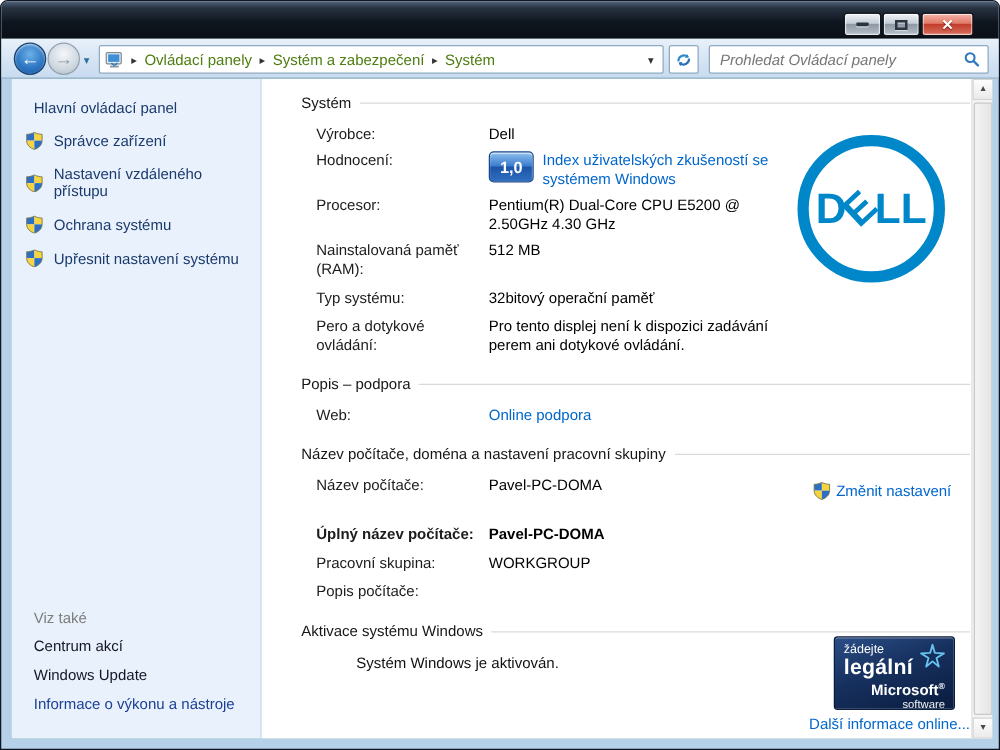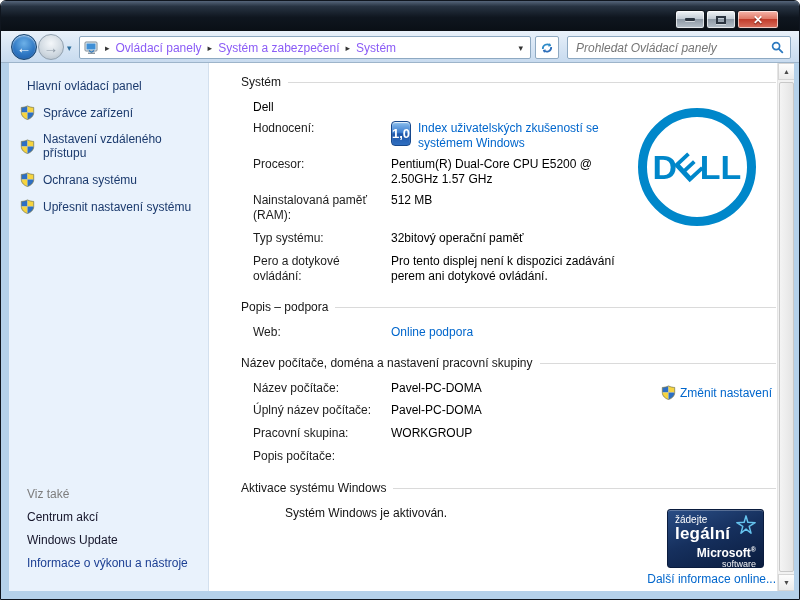--- a/index.html
+++ b/index.html
@@ -28,21 +28,21 @@
   .navcircle{ position:absolute; top:3px; width:26px; height:26px; border-radius:50%;
     display:flex; align-items:center; justify-content:center; cursor:pointer; }
   .back{ left:10px; background:radial-gradient(circle at 50% 35%,#6db1e8 0%,#2f78c4 55%,#1a55a0 100%);
     border:1px solid #16436f; box-shadow:inset 0 1px 2px rgba(255,255,255,.7); color:#fff; font-size:15px; font-weight:bold; }
   .fwd{ left:37px; background:radial-gradient(circle at 50% 35%,#f4f7fa 0%,#cfd8e0 60%,#aeb9c4 100%);
     border:1px solid #93a2b0; color:#8d99a5; font-size:15px; font-weight:bold; }
   .nav-chevron{ position:absolute; left:66px; top:12px; color:#2e6f9e; font-size:9px; cursor:pointer; }
   .crumbbar{ position:absolute; left:78px; top:5px; width:452px; height:23px; background:#fff;
     border:1px solid #8ea9c2; border-radius:2px; display:flex; align-items:center; padding-left:4px; }
   .crumb-sep{ color:#333; font-size:9px; padding:0 6px; }
-  .crumb{ color:#8b5cf6; cursor:pointer; white-space:nowrap; }
+  .crumb{ color:#4d7c0f; cursor:pointer; white-space:nowrap; }
   .crumb-drop{ margin-left:auto; padding:0 7px; color:#333; font-size:9px; cursor:pointer; }
   .refreshbtn{ position:absolute; left:534px; top:5px; width:24px; height:23px; background:#fff;
     border:1px solid #8ea9c2; border-radius:2px; display:flex; align-items:center; justify-content:center; cursor:pointer; }
   .searchbox{ position:absolute; left:566px; top:5px; width:224px; height:23px; background:#fff;
     border:1px solid #8ea9c2; border-radius:2px; display:flex; align-items:center; }
   .searchbox input{ flex:1; border:none; outline:none; font-style:italic; color:#be185d;
     font-size:12px; padding:0 4px 0 8px; font-family:"Liberation Sans",sans-serif; background:transparent; }
   .searchbox .mag{ padding-right:6px; display:flex; cursor:pointer; }
 
   
@@ -59,38 +59,38 @@
   .main{ flex:1; position:relative; background:#fff; overflow:hidden; }
   .content{ padding:12px 40px 0 32px; }
   .sec-h{ display:flex; align-items:center; color:#161616; }
   .sec-h .hline{ flex:1; height:1px; background:#dadada; margin-left:7px; margin-right:-22px; }
   .mt16{ margin-top:16px; } .mt17{ margin-top:17px; }
   .row{ display:grid; grid-template-columns:138px 250px; margin-left:12px; line-height:15px; }
   .row .lbl{ color:#1c1c1c; padding-right:8px; }
   .row .val{ color:#000; }
   .r-man{ margin-top:11px; } .r-rate{ margin-top:6px; } .r-proc{ margin-top:6px; }
   .r-mem{ margin-top:6px; } .r-type{ margin-top:8px; } .r-pen{ margin-top:8px; }
-  .r-web{ margin-top:11px; } .r-name{ margin-top:11px; } .r-full{ margin-top:7px; }
+  .r-web{ margin-top:11px; } .r-name{ margin-top:11px; } .r-full{ margin-top:24px;font-weight:bold; }
   .r-desc{ margin-top:8px; min-height:15px; } .r-work{ margin-top:8px; }
   .link{ color:#0066cc; cursor:pointer; }
   .rate-wrap{ display:flex; gap:7px; align-items:flex-start; }
-  .wei-badge{ width:20px; height:25px; border-radius:4px; flex:0 0 auto;
+  .wei-badge{ width:36px; height:25px; border-radius:4px; flex:0 0 auto;
     border:1px solid #17488c; color:#fff; font-weight:bold; font-size:13px;
     display:flex; align-items:center; justify-content:center;
     background:linear-gradient(180deg,#8cc0ee 0%,#3f7fd0 45%,#1d55a8 52%,#2f6ec0 100%);
     box-shadow:inset 0 1px 1px rgba(255,255,255,.8); cursor:pointer; }
   .rate-link{ max-width:205px; }
   .status-line{ margin:11px 0 0 44px; }
 
   
   .dell-logo{ position:absolute; top:45px; left:429px; width:118px; height:118px;
     border:9px solid #0087ca; border-radius:50%; display:flex; align-items:center; justify-content:center; }
   .dell-logo .dtext{ color:#0087ca; font-weight:bold; font-size:34px; letter-spacing:0; font-family:"Liberation Sans",sans-serif; }
   .dell-logo .tilt{ display:inline-block; transform:rotate(-43deg); }
-  .change-link{ position:absolute; top:322px; right:22px; display:flex; gap:4px; align-items:center; cursor:pointer; }
+  .change-link{ position:absolute; top:322px; right:33px; display:flex; gap:4px; align-items:center; cursor:pointer; }
   .ms-badge{ position:absolute; top:446px; right:30px; width:97px; height:59px; border-radius:3px;
     background:linear-gradient(160deg,#2a4e86 0%,#16305e 45%,#0a1c3e 100%);
     border:1px solid #0a1c3e; color:#fff; padding:5px 7px 4px 7px; cursor:pointer;
     box-shadow:inset 0 1px 0 rgba(255,255,255,.25); }
   .ms-l1{ font-size:10px; line-height:10px; }
   .ms-l2{ font-size:17px; font-weight:bold; line-height:17px; letter-spacing:.2px; }
   .ms-l3{ font-size:12px; font-weight:bold; text-align:right; line-height:13px; margin-top:1px; }
   .ms-reg{ font-size:7px; vertical-align:super; }
   .ms-l4{ font-size:9px; text-align:right; line-height:9px; opacity:.95; }
   .ms-star{ position:absolute; top:4px; right:6px; }
@@ -226,34 +226,35 @@
 
     <div class="main">
       <div class="content">
 
         <div class="sec-h">
           <span>Systém</span>
             <span class="hline"></span>
         </div>
 
         <div class="row r-man">
+          <span class="lbl">Výrobce:</span>
           <span class="val">Dell</span>
         </div>
 
         <div class="row r-rate">
           <span class="lbl">Hodnocení:</span>
           <span class="rate-wrap">
             <span class="wei-badge">1,0</span>
             <span class="link rate-link">Index uživatelských zkušeností se systémem Windows</span>
           </span>
         </div>
 
         <div class="row r-proc">
           <span class="lbl">Procesor:</span>
-          <span class="val">Pentium(R) Dual-Core  CPU      E5200  @ 2.50GHz   1.57 GHz</span>
+          <span class="val">Pentium(R) Dual-Core  CPU      E5200  @ 2.50GHz   4.30 GHz</span>
         </div>
 
         <div class="row r-mem">
           <span class="lbl">Nainstalovaná paměť (RAM):</span>
           <span class="val">512 MB</span>
         </div>
 
         <div class="row r-type">
           <span class="lbl">Typ systému:</span>
           <span class="val">32bitový operační paměť</span>

